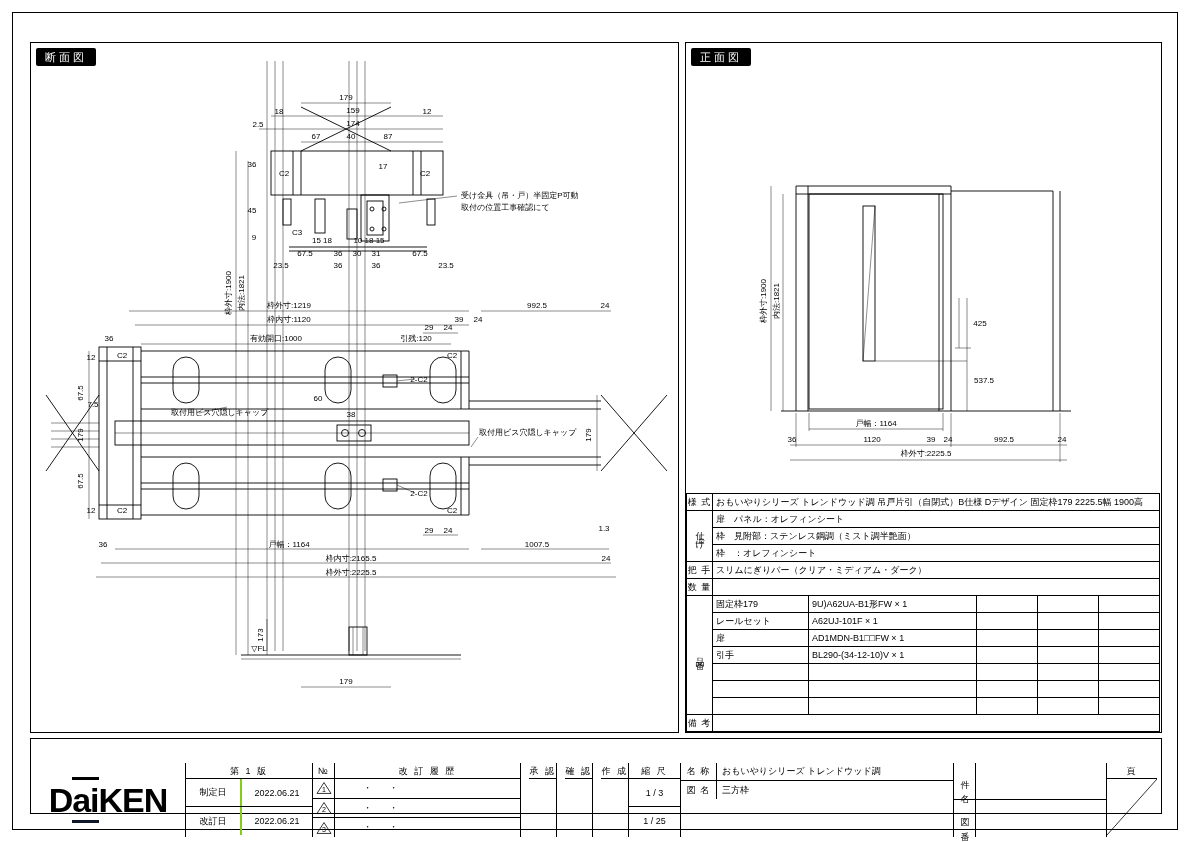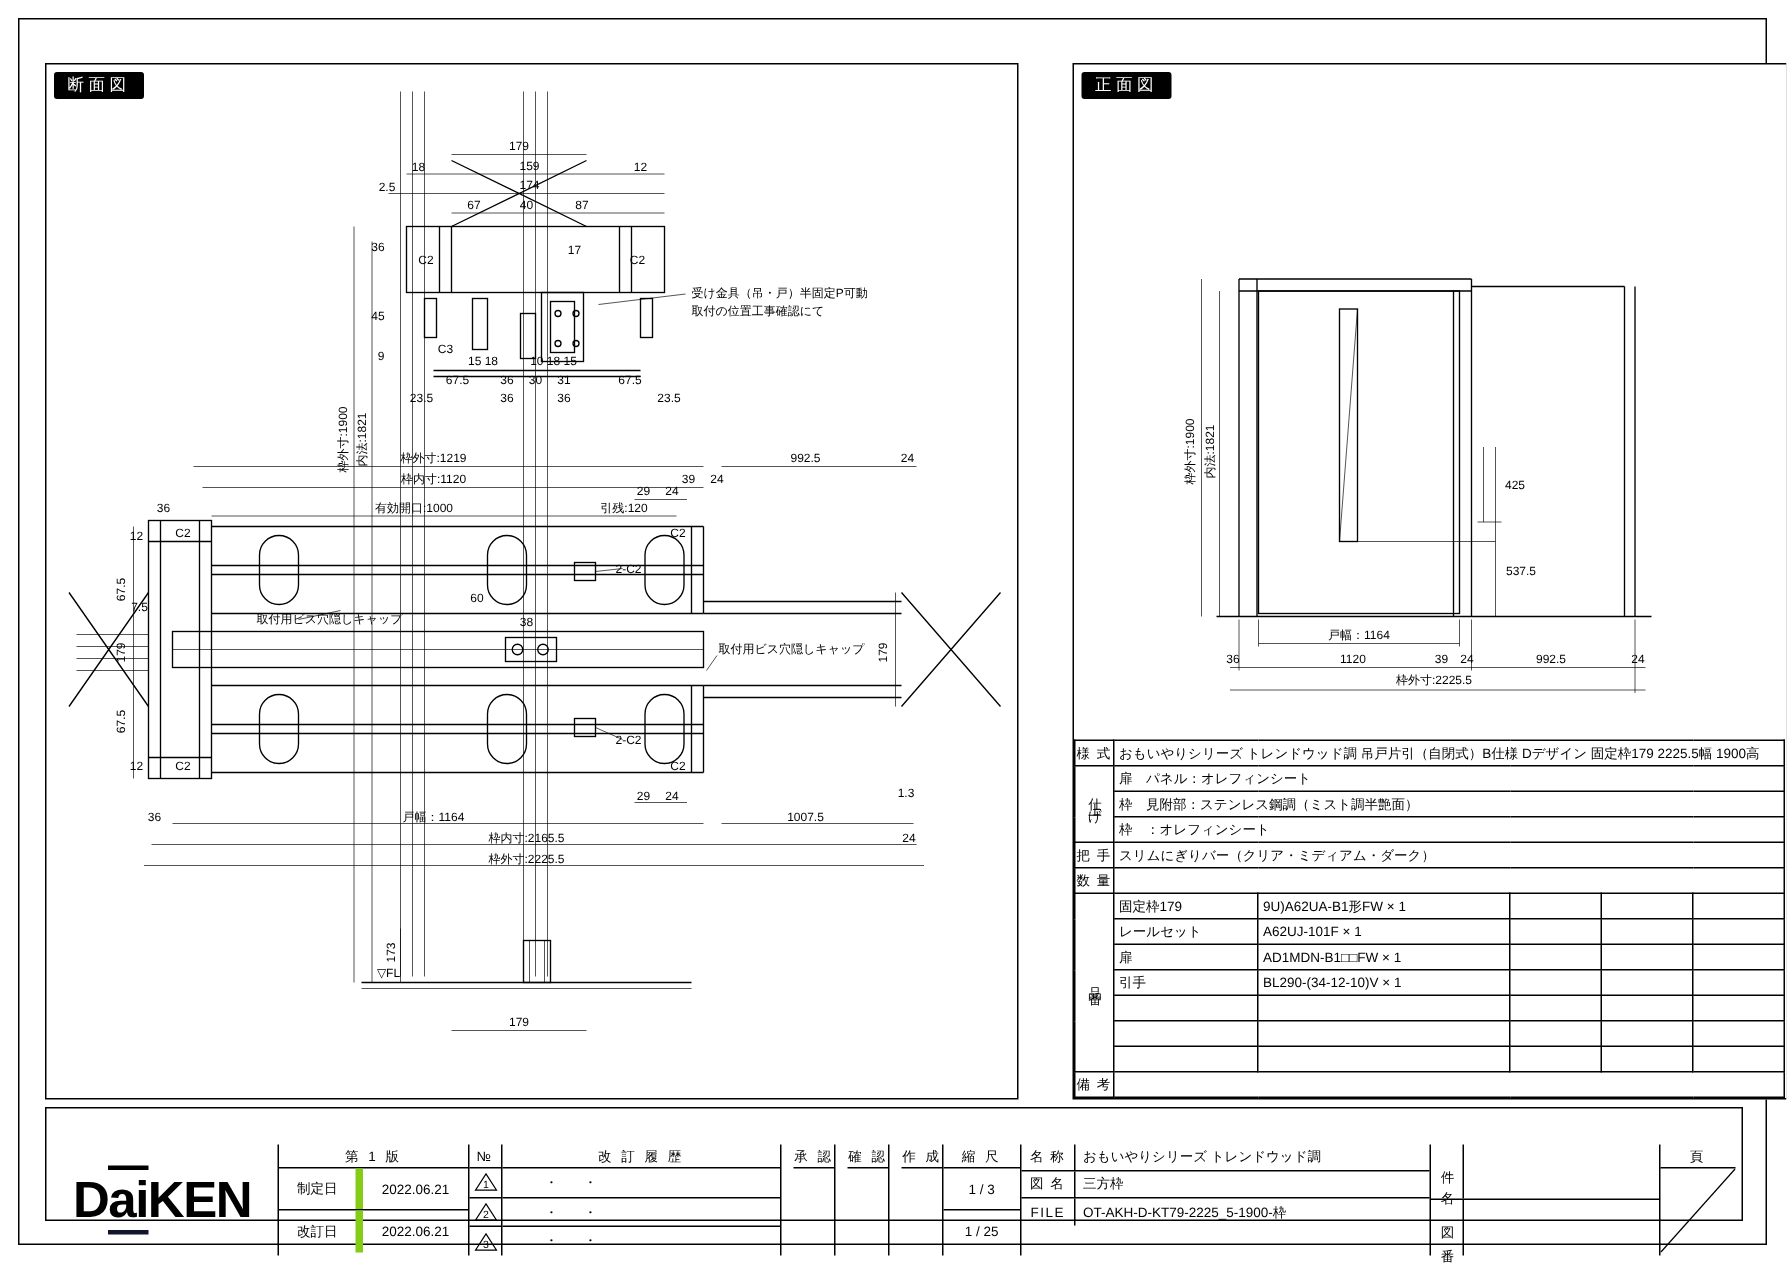--- a/index.html
+++ b/index.html
@@ -1,21 +1,21 @@
 <!DOCTYPE html>
 <html><head>
 <meta charset="utf-8">
 <style>
   html,body{margin:0;padding:0;background:#fff;}
   .sheet{position:relative;width:1191px;height:842px;background:#fff;color:#000;
          font-family:"Liberation Sans","DejaVu Sans",sans-serif;overflow:hidden;}
   .outer-frame{position:absolute;left:12px;top:12px;width:1164px;height:816px;border:1.5px solid #000;}
   .panel{position:absolute;border:1px solid #000;background:#fff;}
   #panel-section{left:30px;top:42px;width:647px;height:689px;}
-  #panel-front{left:685px;top:42px;width:475px;height:689px;margin-left:30px;}
+  #panel-front{left:685px;top:42px;width:475px;height:689px;}
   .panel-label{position:absolute;top:5px;left:5px;background:#000000;color:#fff;font-size:11px;
                line-height:14px;padding:2px 9px;letter-spacing:3px;z-index:3;border-radius:2px;}
   svg.drawing{position:absolute;left:0;top:0;}
   svg text.dim{font-size:8px;fill:#000;stroke:none;font-family:"Liberation Sans","DejaVu Sans",sans-serif;}
   .g-main{fill:none;stroke:#000;stroke-width:0.9;}
   .g-thin{fill:none;stroke:#000;stroke-width:0.45;}
   
   .spec-wrap{position:absolute;left:0;right:0;bottom:0;height:239px;background:#fff;z-index:2;}
   table.spec{border-collapse:collapse;table-layout:fixed;width:473px;height:239px;font-size:9px;}
   table.spec td{border:1px solid #000;padding:0 3px;overflow:hidden;white-space:nowrap;height:16px;}
@@ -26,21 +26,21 @@
               display:flex;font-size:9px;background:#fff;}
   .tb-col{border-right:1px solid #000;box-sizing:border-box;height:100%;margin-top:24px;}
   .tb-col:last-child{border-right:none;}
   .tb-header{height:16px;line-height:16px;border-bottom:1px solid #000;text-align:center;letter-spacing:2px;box-sizing:border-box;}
   .logo-col{width:155px;display:flex;align-items:center;justify-content:center;}
   .logo-text{font-weight:bold;font-size:34px;letter-spacing:-1px;line-height:1;}
   .logo-mid{border-top:3px solid #000;border-bottom:3px solid #0f172a;padding:1px 0;}
   .ed-col{width:127px;display:flex;flex-direction:column;}
   .ed-row{height:28px;display:flex;border-bottom:1px solid #000;box-sizing:border-box;}
   .ed-row:last-child{border-bottom:none;}
-  .ed-row .l{width:56px;border-right:5px solid #84cc16;display:flex;align-items:center;justify-content:center;box-sizing:border-box;}
+  .ed-row .l{width:56px;border-right:2px solid #84cc16;display:flex;align-items:center;justify-content:center;box-sizing:border-box;}
   .ed-row .v{flex:1;display:flex;align-items:center;justify-content:center;}
   .no-col{width:22px;display:flex;flex-direction:column;}
   .no-row{flex:1;display:flex;align-items:center;justify-content:center;border-bottom:1px solid #000;box-sizing:border-box;}
   .no-row:last-child{border-bottom:none;}
   .hist-col{width:186px;display:flex;flex-direction:column;}
   .hist-row{flex:1;display:flex;align-items:center;padding-left:28px;border-bottom:1px solid #000;box-sizing:border-box;letter-spacing:4px;}
   .hist-row:last-child{border-bottom:none;}
   .sign-col{width:36px;display:flex;flex-direction:column;align-items:flex-end;}
   .sign-body{flex:1;}
   .scale-col{width:52px;display:flex;flex-direction:column;}
@@ -395,24 +395,20 @@
 
     <div class="tb-col doc-col">
       <div class="doc-row">
         <div class="l">名 称</div>
         <div class="v">おもいやりシリーズ トレンドウッド調</div>
       </div>
       <div class="doc-row">
         <div class="l">図 名</div>
         <div class="v">三方枠</div>
       </div>
-      <div class="doc-row">
-        <div class="l">FILE</div>
-        <div class="v">OT-AKH-D-KT79-2225_5-1900-枠</div>
-      </div>
     </div>
 
     <div class="tb-col subj-col">
       <div class="subj-row">
         <div class="l">件 名</div>
         <div class="v"></div>
       </div>
       <div class="subj-row">
         <div class="l">図 番</div>
         <div class="v"></div>

